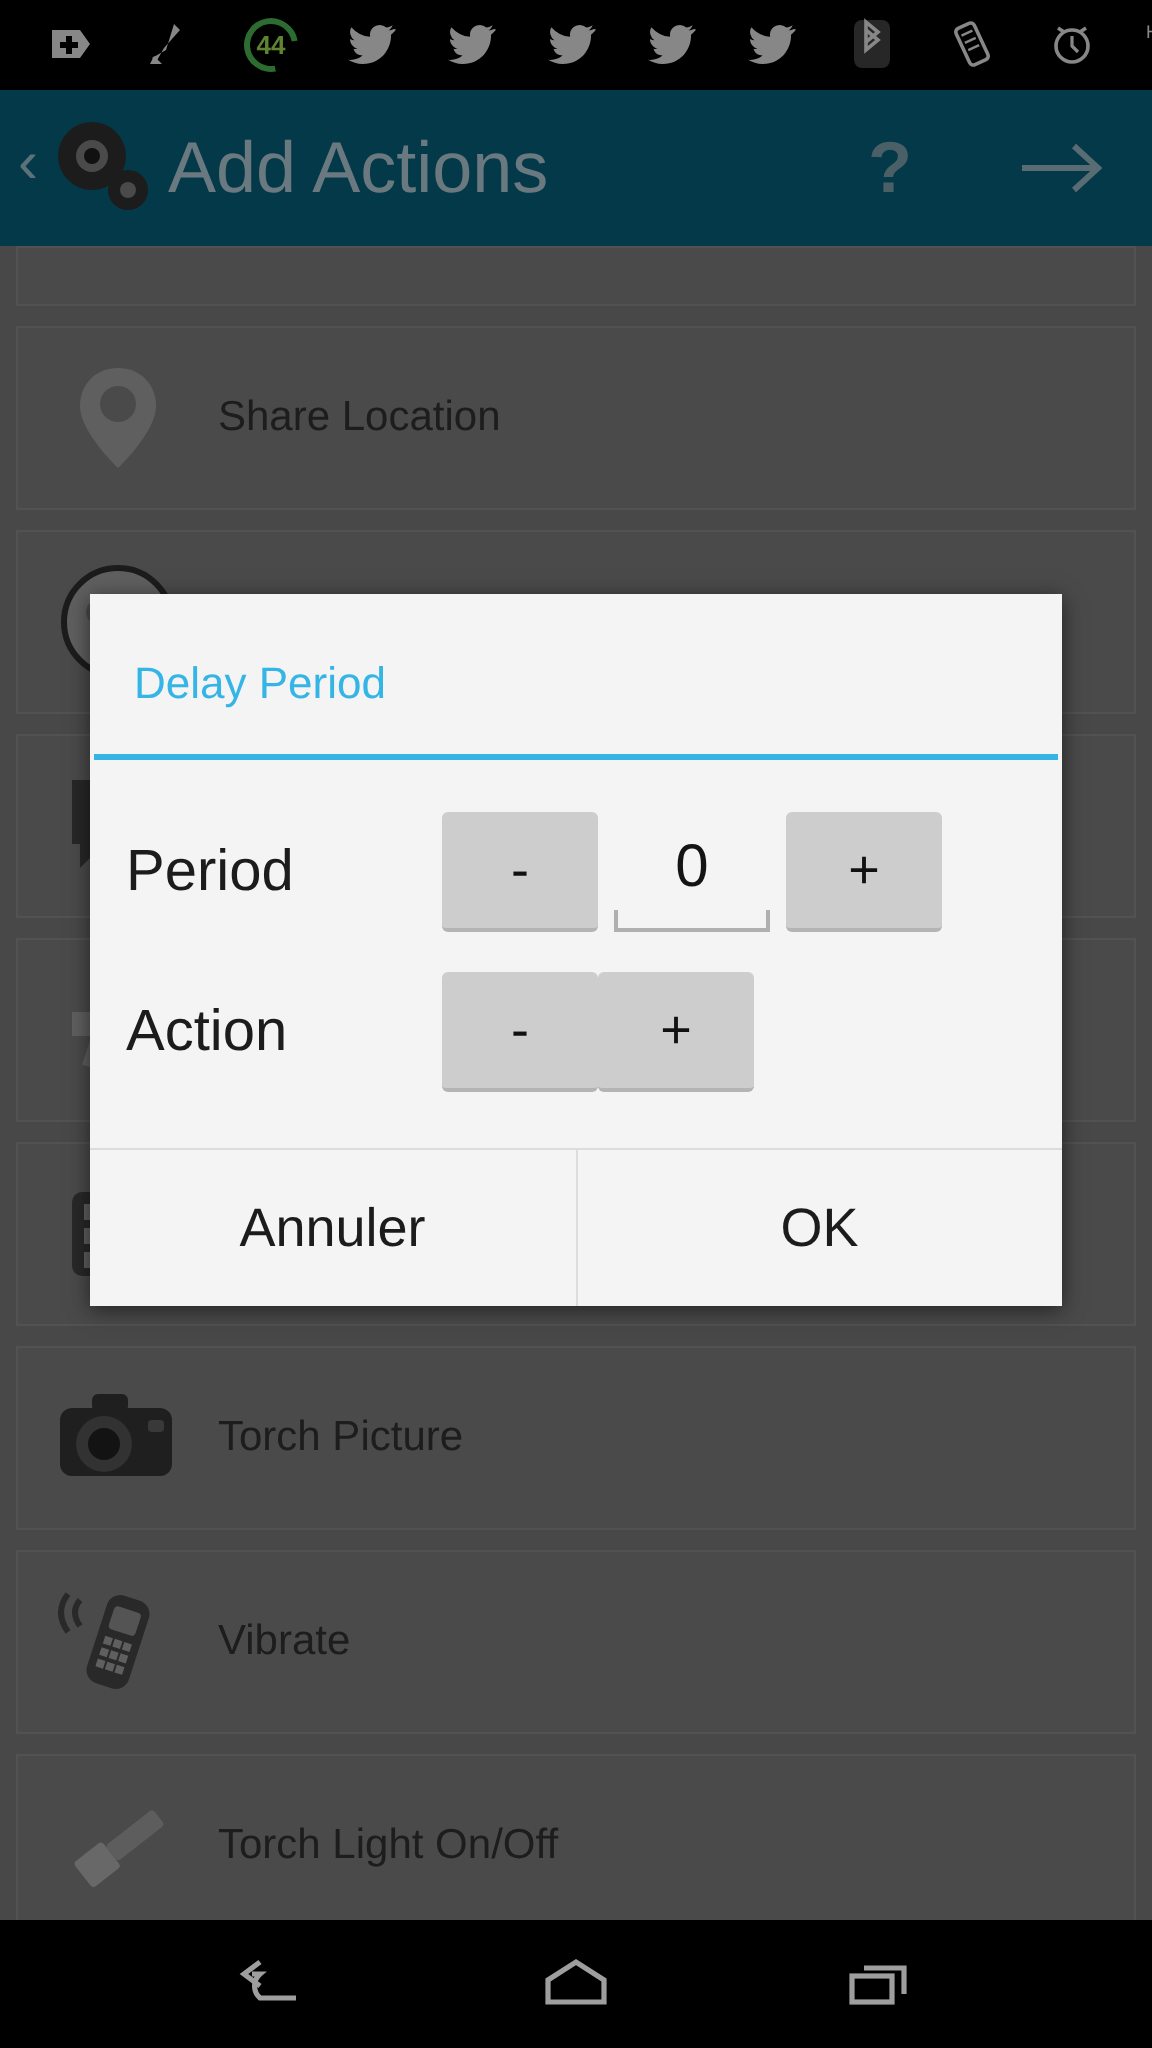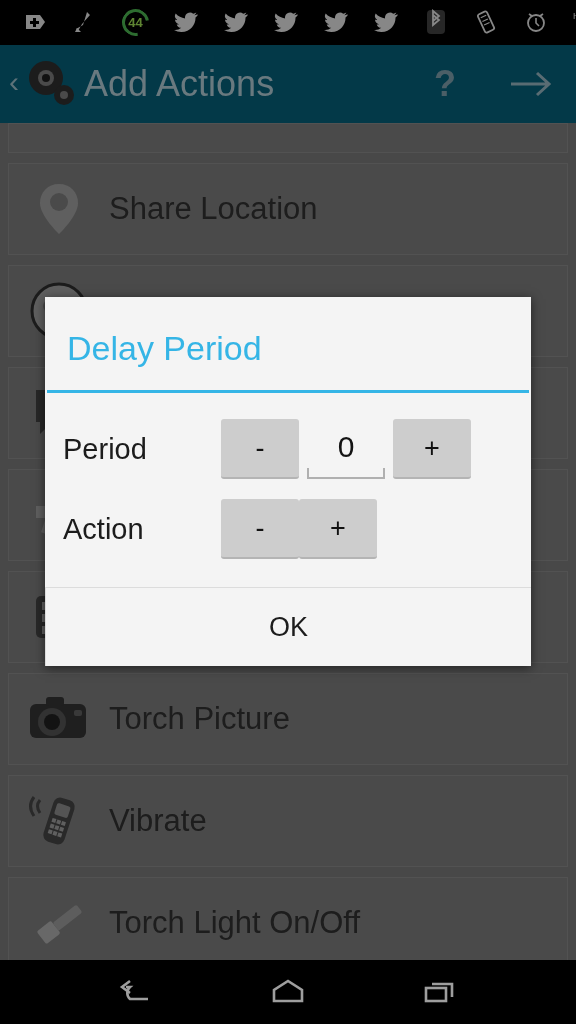--- a/index.html
+++ b/index.html
@@ -146,42 +146,42 @@
   .row-ic {
     width: 72px; height: 72px;
     flex: none;
     display: flex;
     align-items: center;
     justify-content: center;
     margin-right: 14px;
   }
   .row-label {
     color: #2b2b2b;
-    font-size: 31px;
+    font-size: 21px;
   }
 
   
   .scrim {
     position: absolute;
     left: 0; top: 0;
     width: 576px; height: 1024px;
     background: rgba(0,0,0,0.32);
     pointer-events: none;
   }
   .dialog {
     position: absolute;
     left: 45px; top: 297px;
     width: 486px;
     background: #f4f4f4;
     box-shadow: 0 2px 10px rgba(0,0,0,0.55);
     box-sizing: border-box;
   }
   .dlg-title {
     color: #35b5e6;
-    font-size: 34px;
+    font-size: 22px;
     padding: 32px 22px 22px 22px;
   }
   .dlg-rule {
     height: 3px;
     background: #35b5e6;
     margin: 0 2px;
   }
   .dlg-body {
     padding: 16px 18px 18px 18px;
   }
@@ -555,20 +555,21 @@
       <div class="spin-row">
         <div class="spin-label">Action</div>
         <button class="stepbtn">-</button>
         <button class="stepbtn">+</button>
       </div>
 
     </div>
 
     <div class="dlg-sep"></div>
     <div class="dlg-actions">
+      <button class="dlg-btn">Annuler</button>
       <div class="dlg-vsep"></div>
       <button class="dlg-btn">OK</button>
     </div>
   </div>
 
   <div class="navbar">
     <div class="nav-ic">
       <svg width="44" height="30" viewBox="0 0 44 30">
         <path d="M34 22 H16 a8 8 0 0 1 0 -12 H12" fill="none" stroke="#9e9e9e" stroke-width="2.6"></path>
         <path d="M16 4 L8 10 L16 16" fill="none" stroke="#9e9e9e" stroke-width="2.6"></path>

